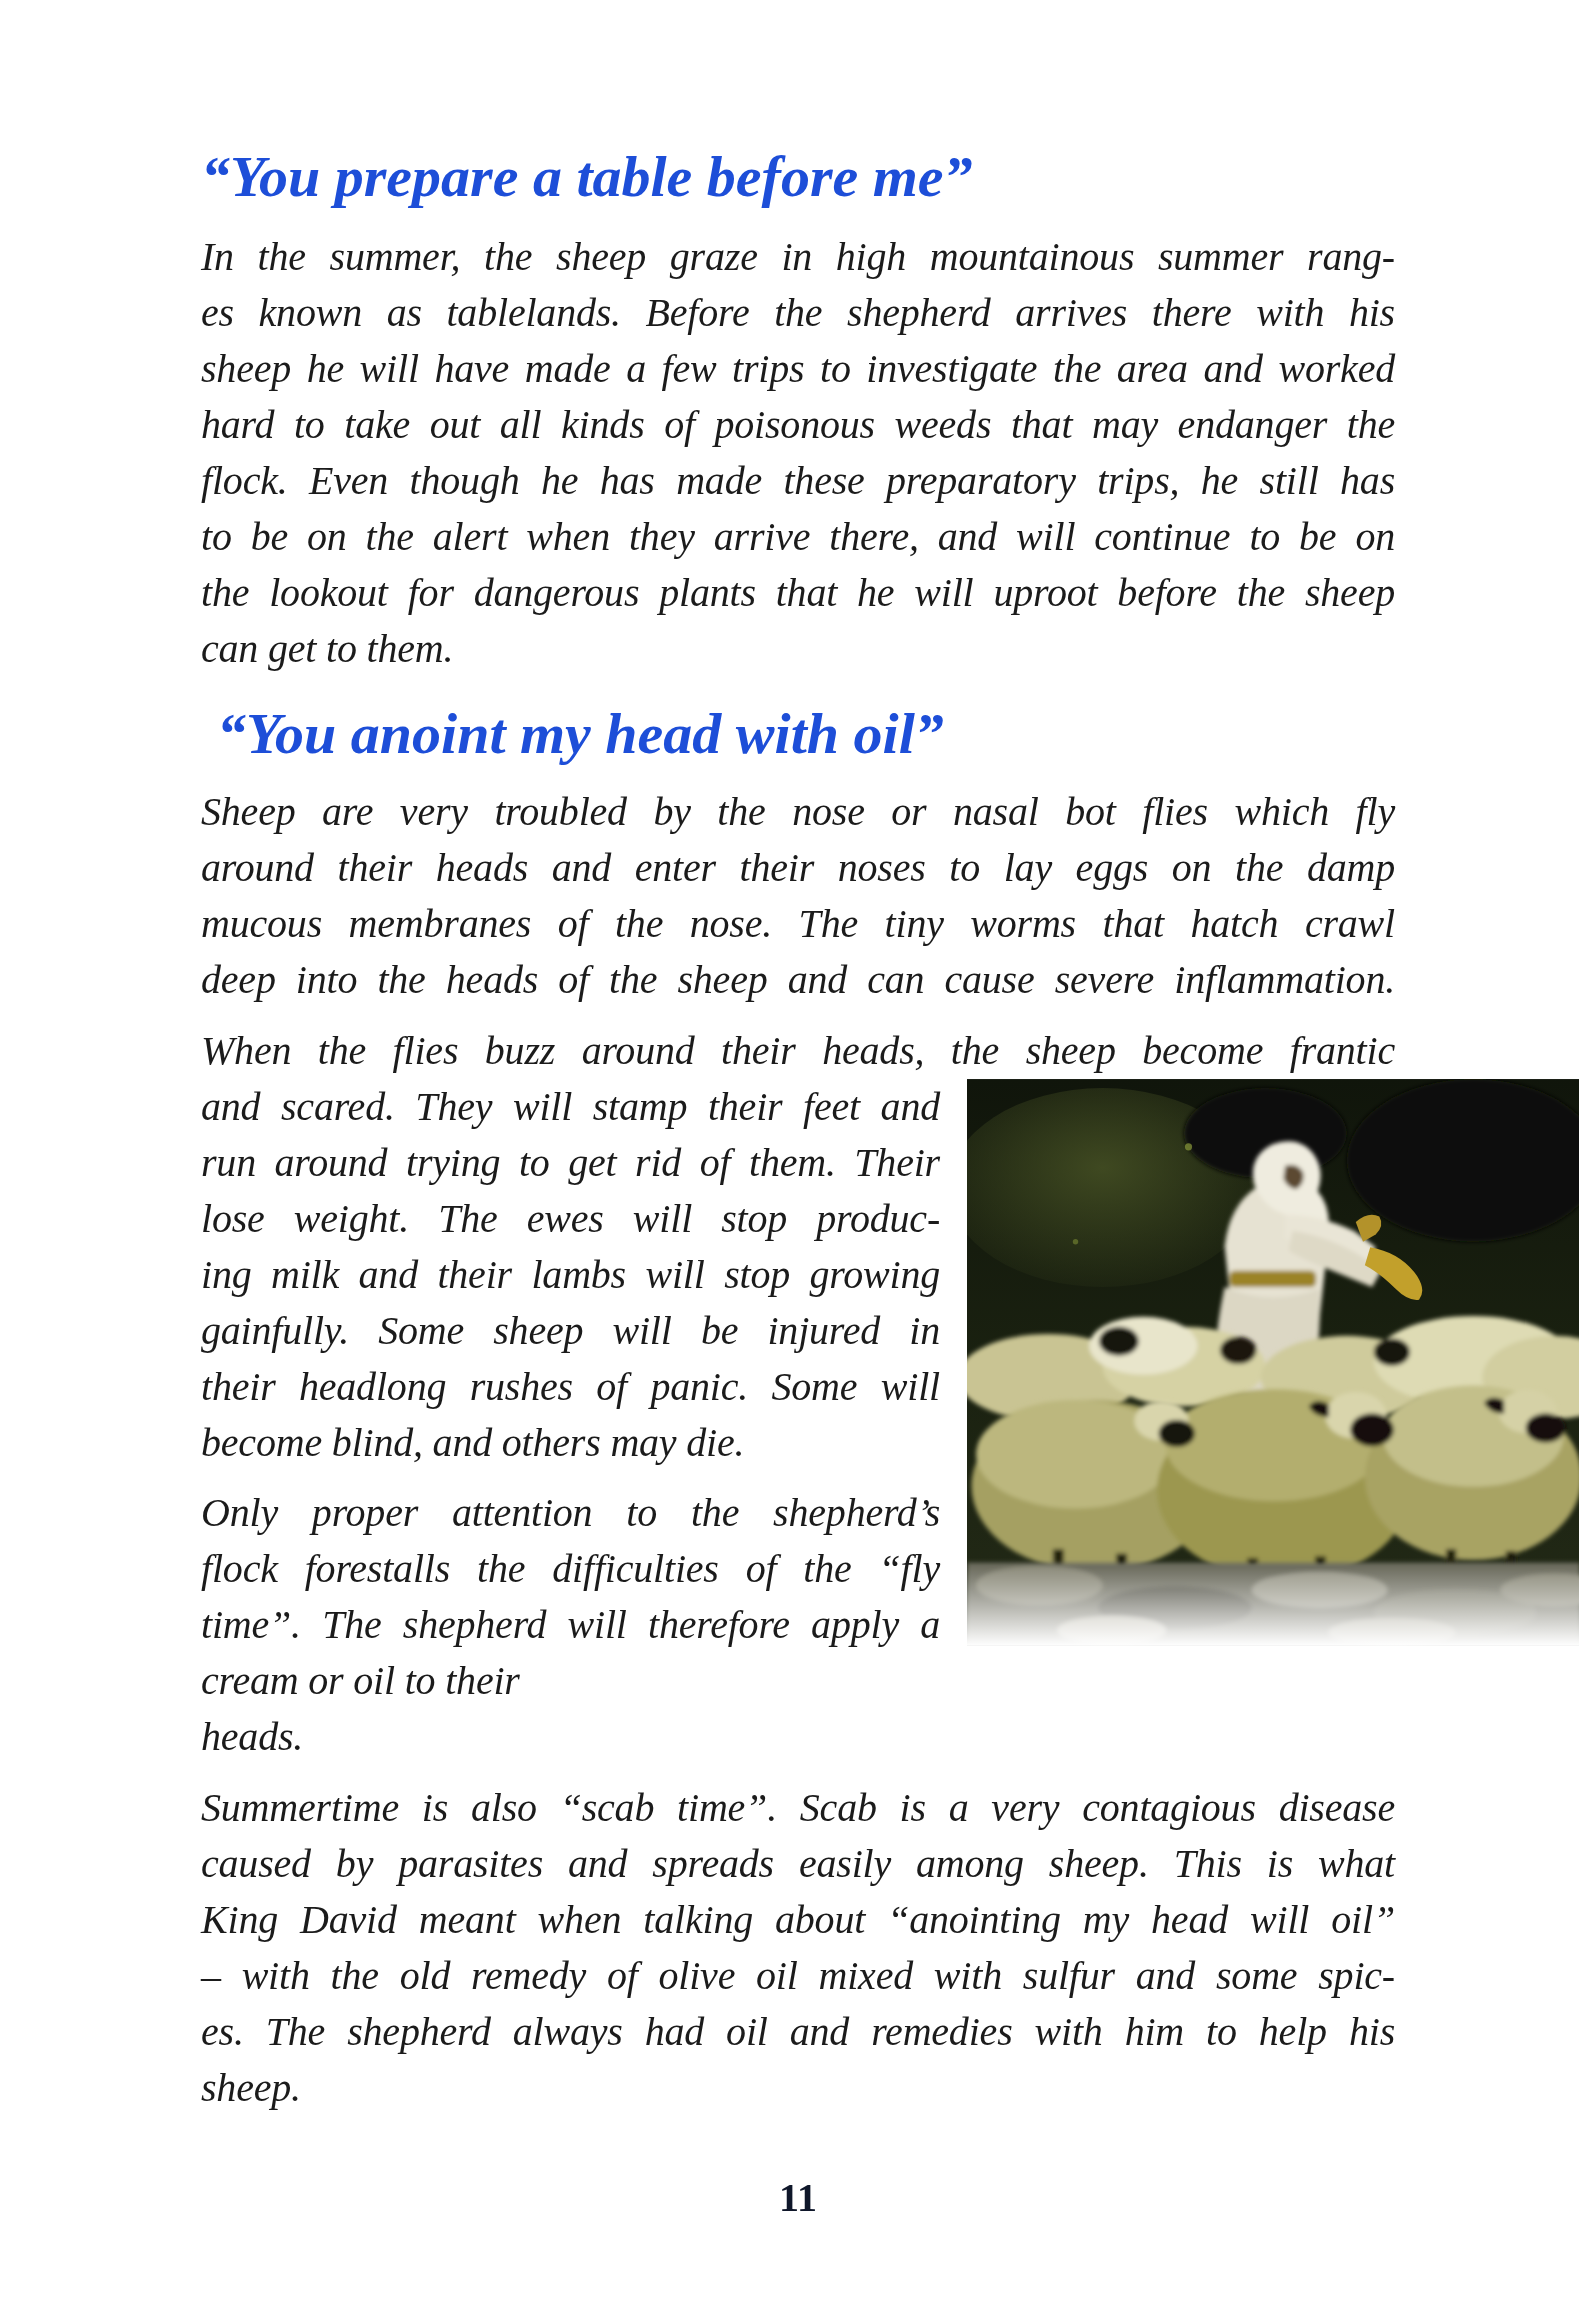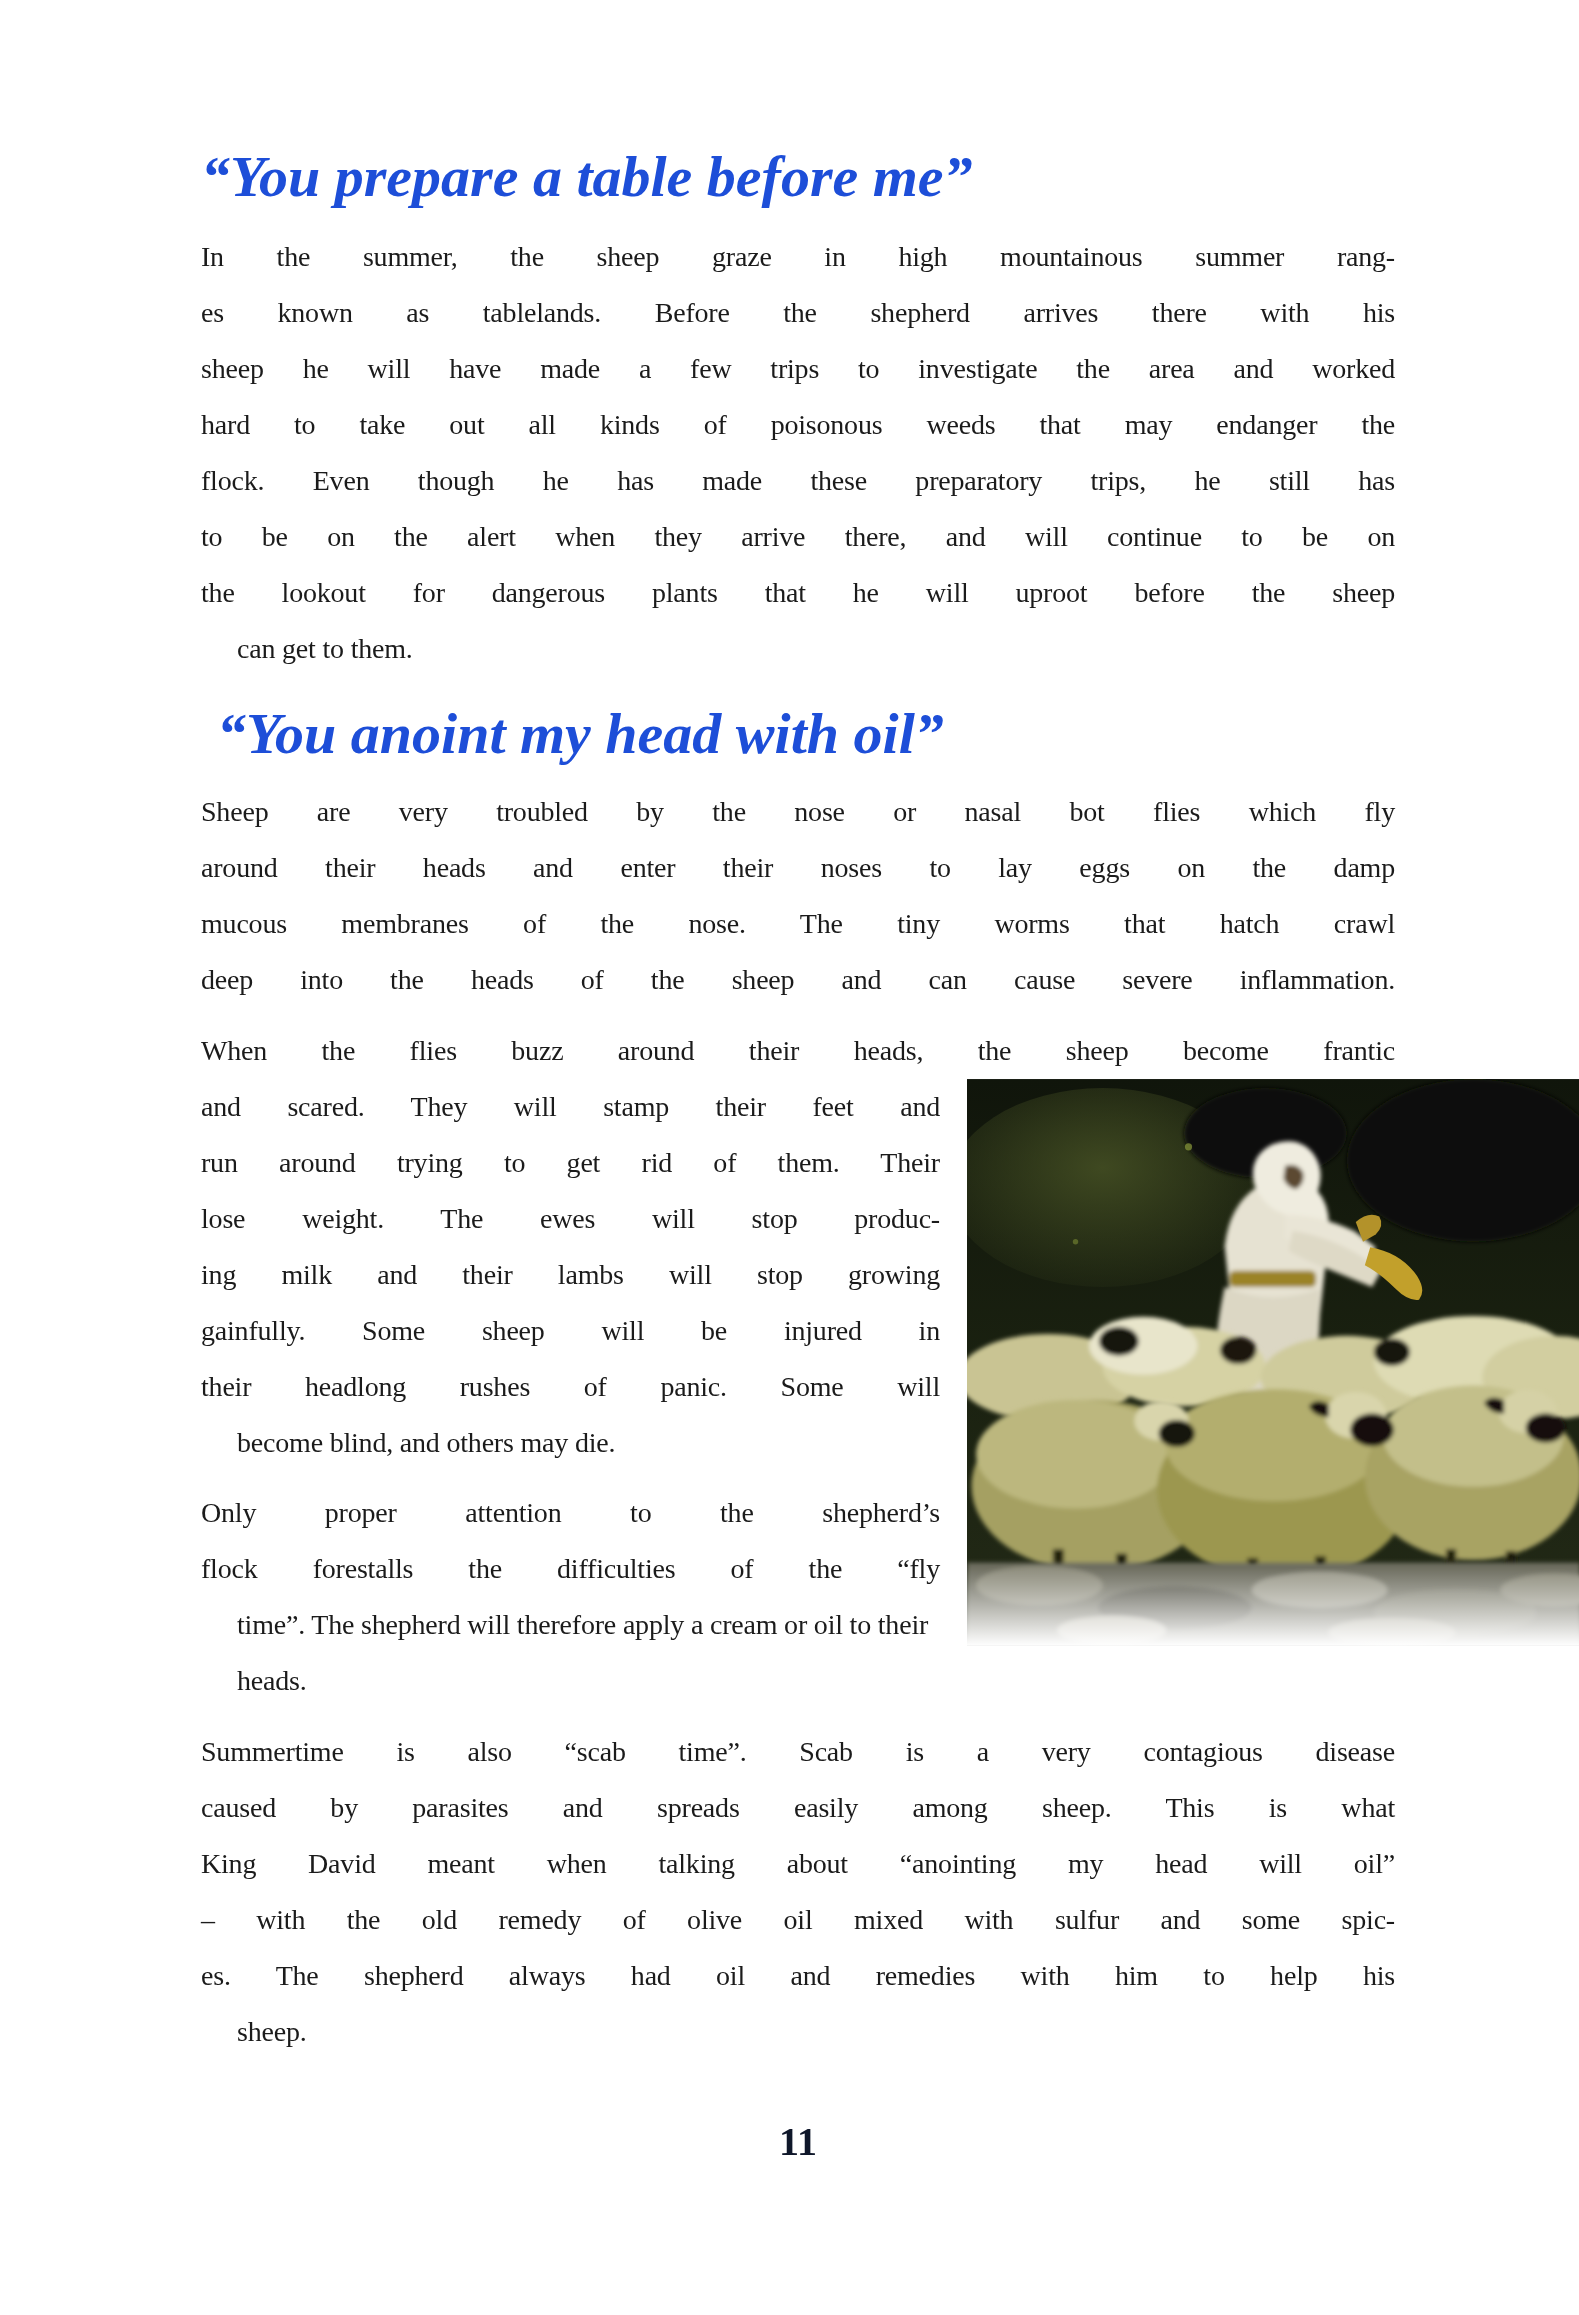--- a/index.html
+++ b/index.html
@@ -26,30 +26,30 @@
     font-size: 58px;
     line-height: 60px;
     color: #1d4ed8;
     letter-spacing: 0px;
   }
   .h1 { margin: 147px 0 22px 0; }
   .h2 { margin: 27px 0 20px 16px; }
   .para { margin: 0; padding: 0; }
   .para + .para { margin-top: 14.5px; }
   .line {
-    font-size: 28px;
+    font-size: 40px;
     line-height: 56px;
     letter-spacing: -0.2px;
     text-align: justify;
     text-align-last: justify;
     min-height: 56px;
+    font-style: italic;
   }
   .line.last {
     text-align-last: left;
-    margin-left: 36px;
   }
   .photo {
     float: right;
     width: 613px;
     height: 567px;
     margin: 0 -185px 16.3px 27px;
     overflow: hidden;
   }
   .photo svg { display: block; width: 613px; height: 567px; }
   .pageno {

